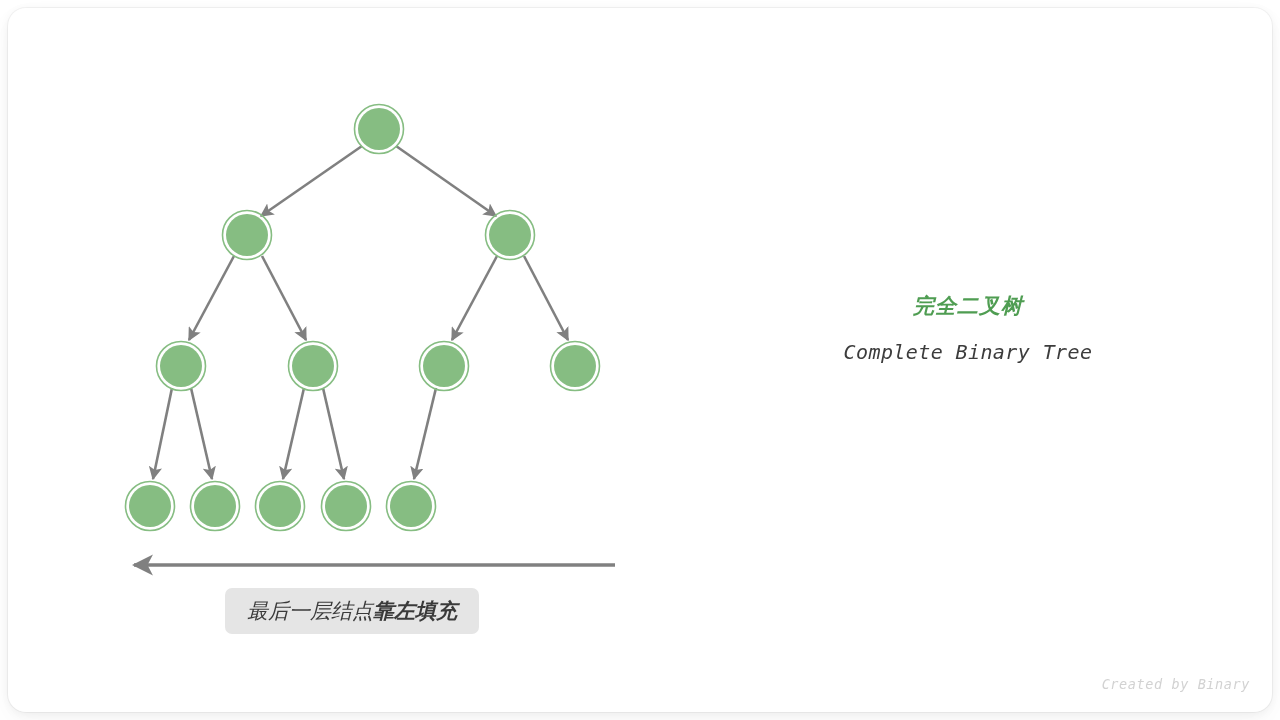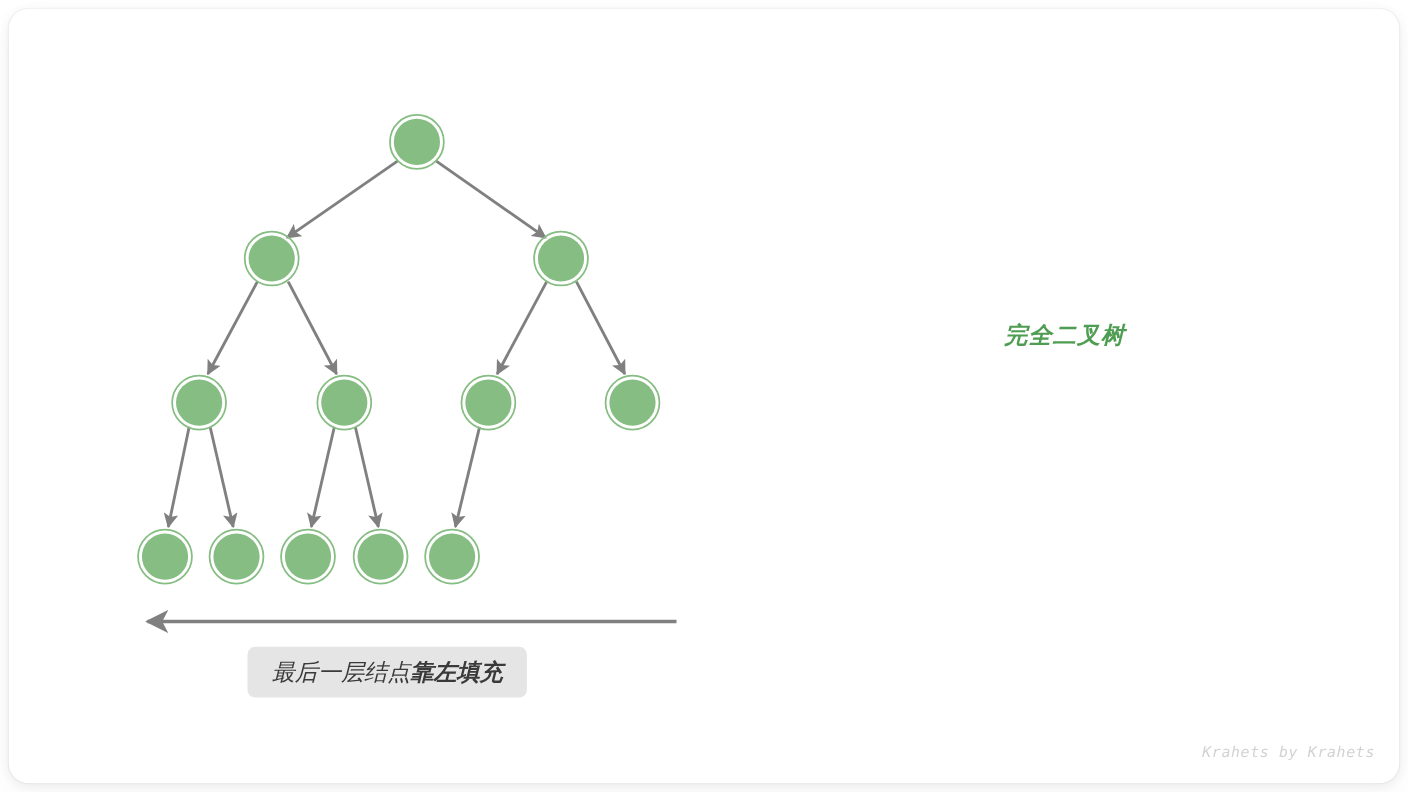--- a/index.html
+++ b/index.html
@@ -180,22 +180,23 @@
         <circle cx="411" cy="506" r="24.5" fill="none" stroke="#86bd82" stroke-width="1.6"></circle>
         <circle cx="411" cy="506" r="21" fill="#86bd82"></circle>
       </g>
     </g>
 
     <line x1="615" y1="565" x2="134" y2="565" stroke="#808080" stroke-width="3.4" marker-end="url(#arrow-head-flat)"></line>
   </svg>
 
   <div id="caption">
     <div class="title" style="color: rgb(79, 157, 82);">完全二叉树</div>
+    <div class="subtitle" style="color: rgb(60, 60, 60);">Complete Binary Tree</div>
   </div>
 
   <div id="annotation-chip" style="background: rgb(229, 229, 229); color: rgb(58, 58, 58);">
     <span class="chip-plain">最后一层结点</span>
     <span class="chip-strong">靠左填充</span>
   </div>
 
-  <div id="watermark" style="color: rgb(210, 210, 210);">Krahets by Krahets</div>
+  <div id="watermark" style="color: rgb(210, 210, 210);">Created by Binary</div>
 
 </div>
 
 </body></html>

